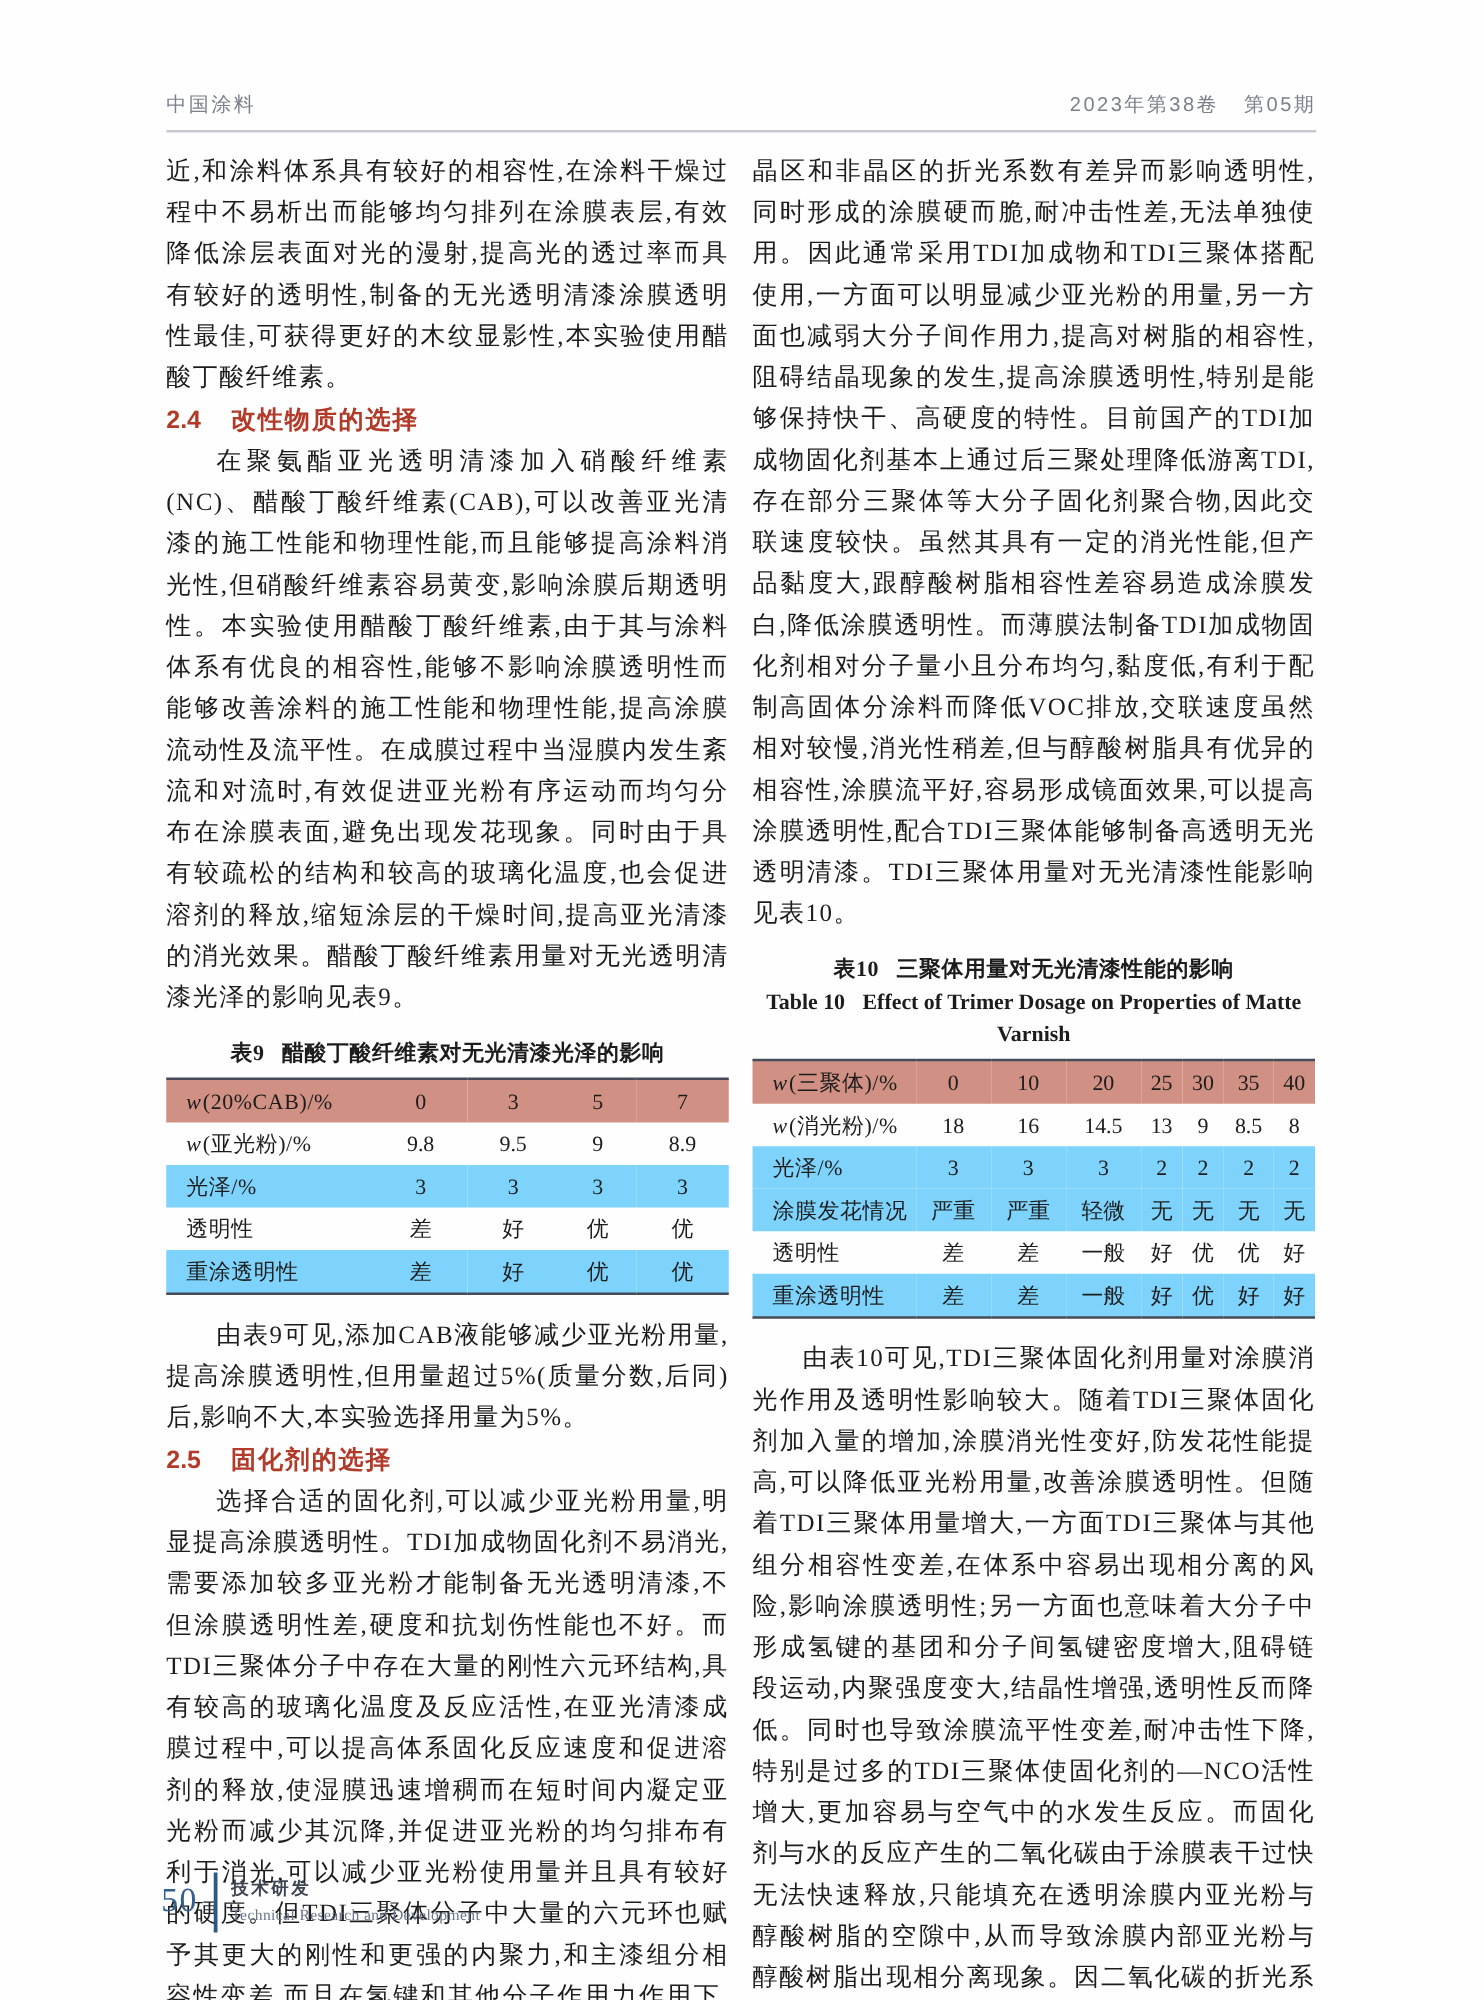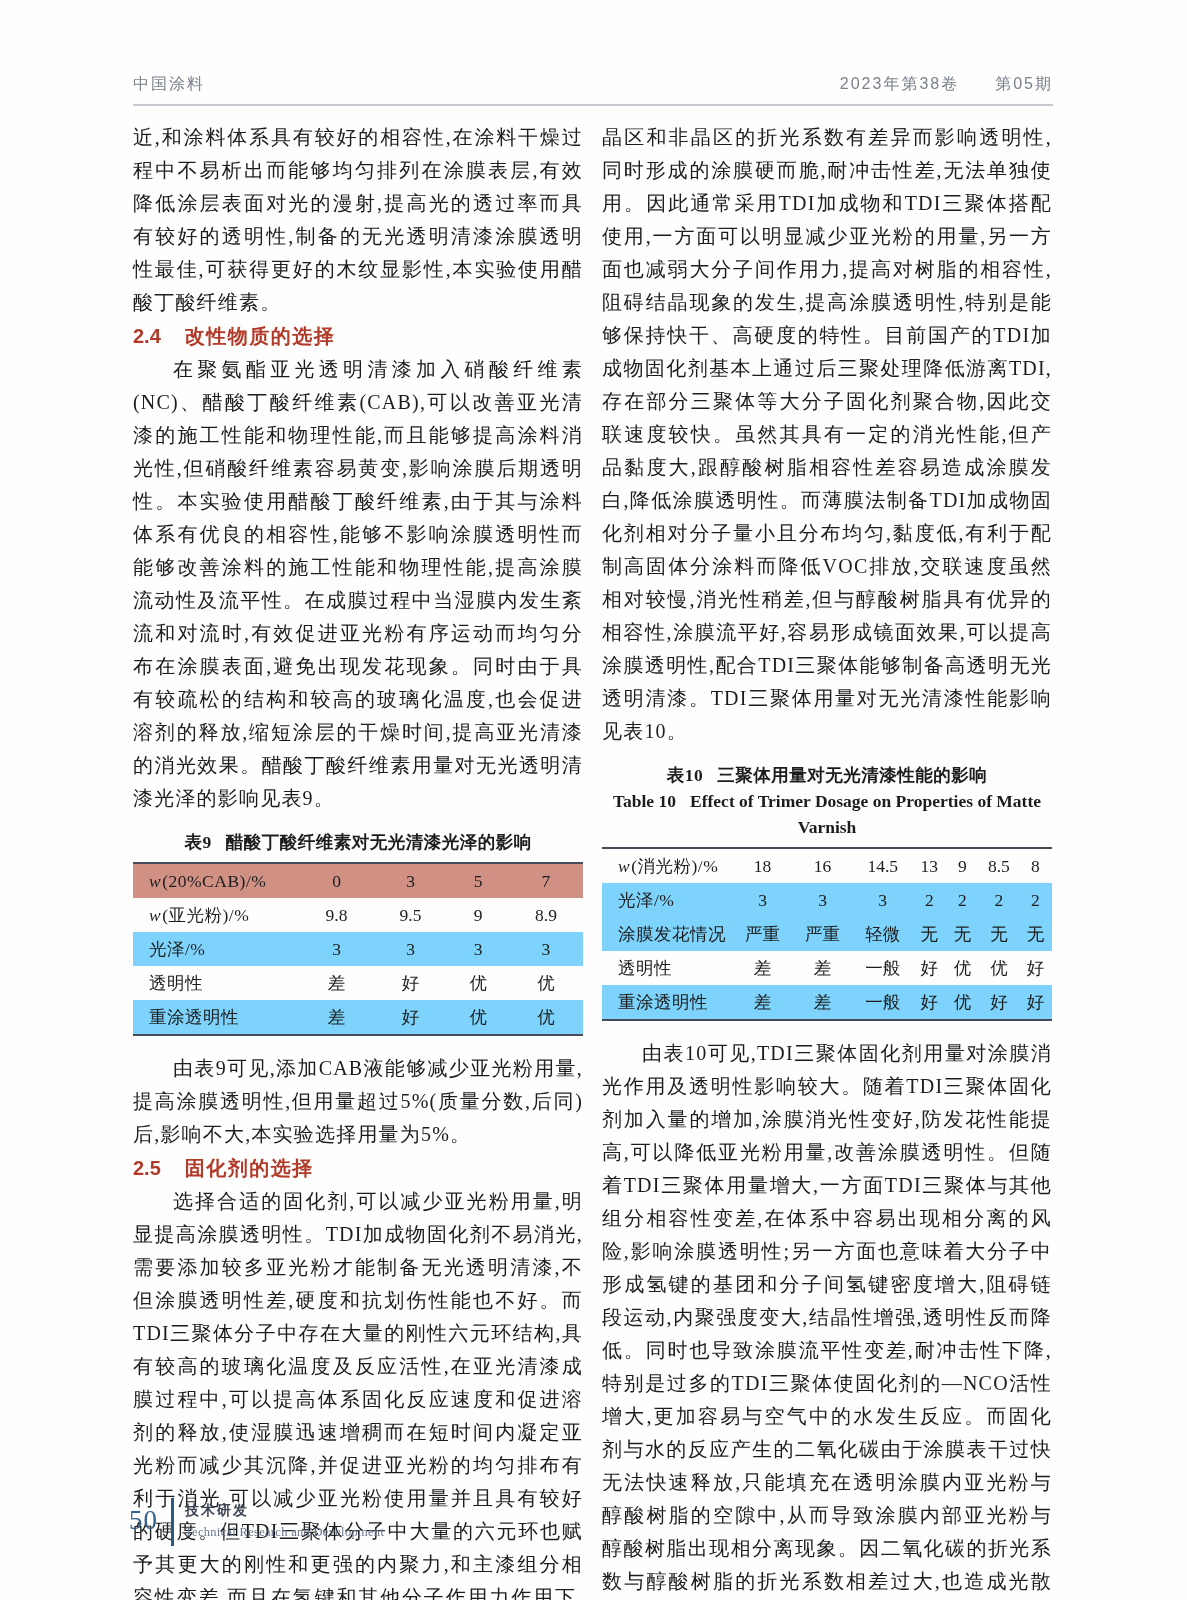--- a/index.html
+++ b/index.html
@@ -4,21 +4,21 @@
 <style>
   html,body{margin:0;padding:0;background:#ffffff;}
   .page{position:relative;width:1187px;height:1600px;background:#fefefe;overflow:hidden;
         font-family:"Liberation Serif","DejaVu Serif",serif;color:#1c1c1c;}
 
   
   .page-header{position:absolute;top:74px;left:133px;width:920px;display:flex;
         justify-content:space-between;align-items:flex-end;padding-bottom:9px;
         border-bottom:2px solid #c6cad0;color:#7a818c;
         font-family:"Liberation Sans","DejaVu Sans",sans-serif;font-size:16px;letter-spacing:2px;}
-  .issue-box .iss{margin-left:36px;}
+  .issue-box .iss{margin-left:20px;}
 
   
   .columns{position:absolute;top:121px;left:133px;width:920px;display:flex;gap:19px;}
   .col{width:450px;}
 
   p.body{margin:0;font-size:20px;line-height:33px;text-align:justify;letter-spacing:1.2px;text-indent:2em;}
   p.no-indent{text-indent:0;}
 
   h3.sec{margin:0;font-family:"Liberation Sans","DejaVu Sans",sans-serif;font-weight:bold;
         color:#b23a29;font-size:20px;line-height:34px;letter-spacing:1.5px;}
@@ -118,20 +118,30 @@
     </div>
 
     <div class="col">
       <p class="body no-indent">晶区和非晶区的折光系数有差异而影响透明性,同时形成的涂膜硬而脆,耐冲击性差,无法单独使用。因此通常采用TDI加成物和TDI三聚体搭配使用,一方面可以明显减少亚光粉的用量,另一方面也减弱大分子间作用力,提高对树脂的相容性,阻碍结晶现象的发生,提高涂膜透明性,特别是能够保持快干、高硬度的特性。目前国产的TDI加成物固化剂基本上通过后三聚处理降低游离TDI,存在部分三聚体等大分子固化剂聚合物,因此交联速度较快。虽然其具有一定的消光性能,但产品黏度大,跟醇酸树脂相容性差容易造成涂膜发白,降低涂膜透明性。而薄膜法制备TDI加成物固化剂相对分子量小且分布均匀,黏度低,有利于配制高固体分涂料而降低VOC排放,交联速度虽然相对较慢,消光性稍差,但与醇酸树脂具有优异的相容性,涂膜流平好,容易形成镜面效果,可以提高涂膜透明性,配合TDI三聚体能够制备高透明无光透明清漆。TDI三聚体用量对无光清漆性能影响见表10。</p>
 
       <div class="tbl-block">
         <div class="cap"><span class="cap-label">表10</span><span>三聚体用量对无光清漆性能的影响</span></div>
         <div class="cap cap-en"><span class="cap-label">Table 10</span><span>Effect of Trimer Dosage on Properties of Matte Varnish</span></div>
         <table class="data-table t10">
           <tbody>
+            <tr class="dark">
+              <td class="lbl"><i class="wvar">w</i><span>(三聚体)/%</span></td>
+              <td>0</td>
+              <td>10</td>
+              <td>20</td>
+              <td>25</td>
+              <td>30</td>
+              <td>35</td>
+              <td>40</td>
+            </tr>
             <tr>
               <td class="lbl"><i class="wvar">w</i><span>(消光粉)/%</span></td>
               <td>18</td>
               <td>16</td>
               <td>14.5</td>
               <td>13</td>
               <td>9</td>
               <td>8.5</td>
               <td>8</td>
             </tr>

